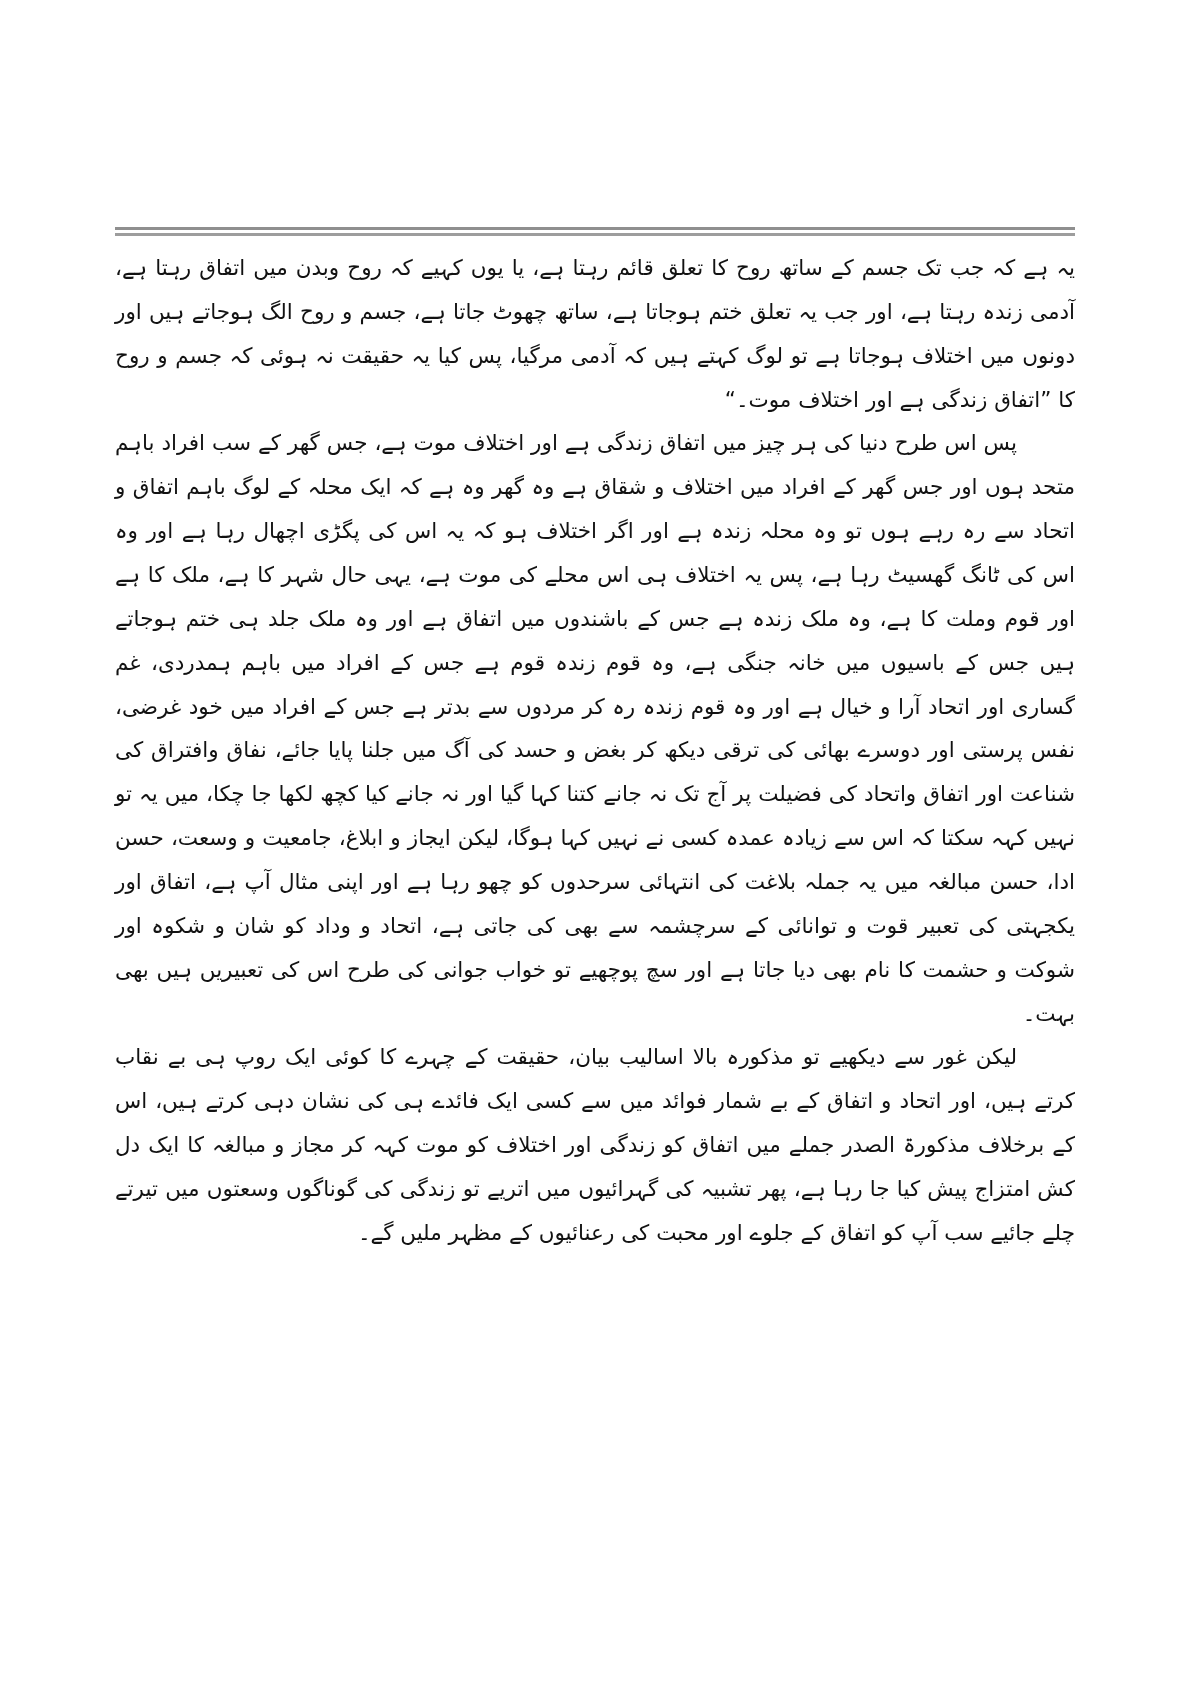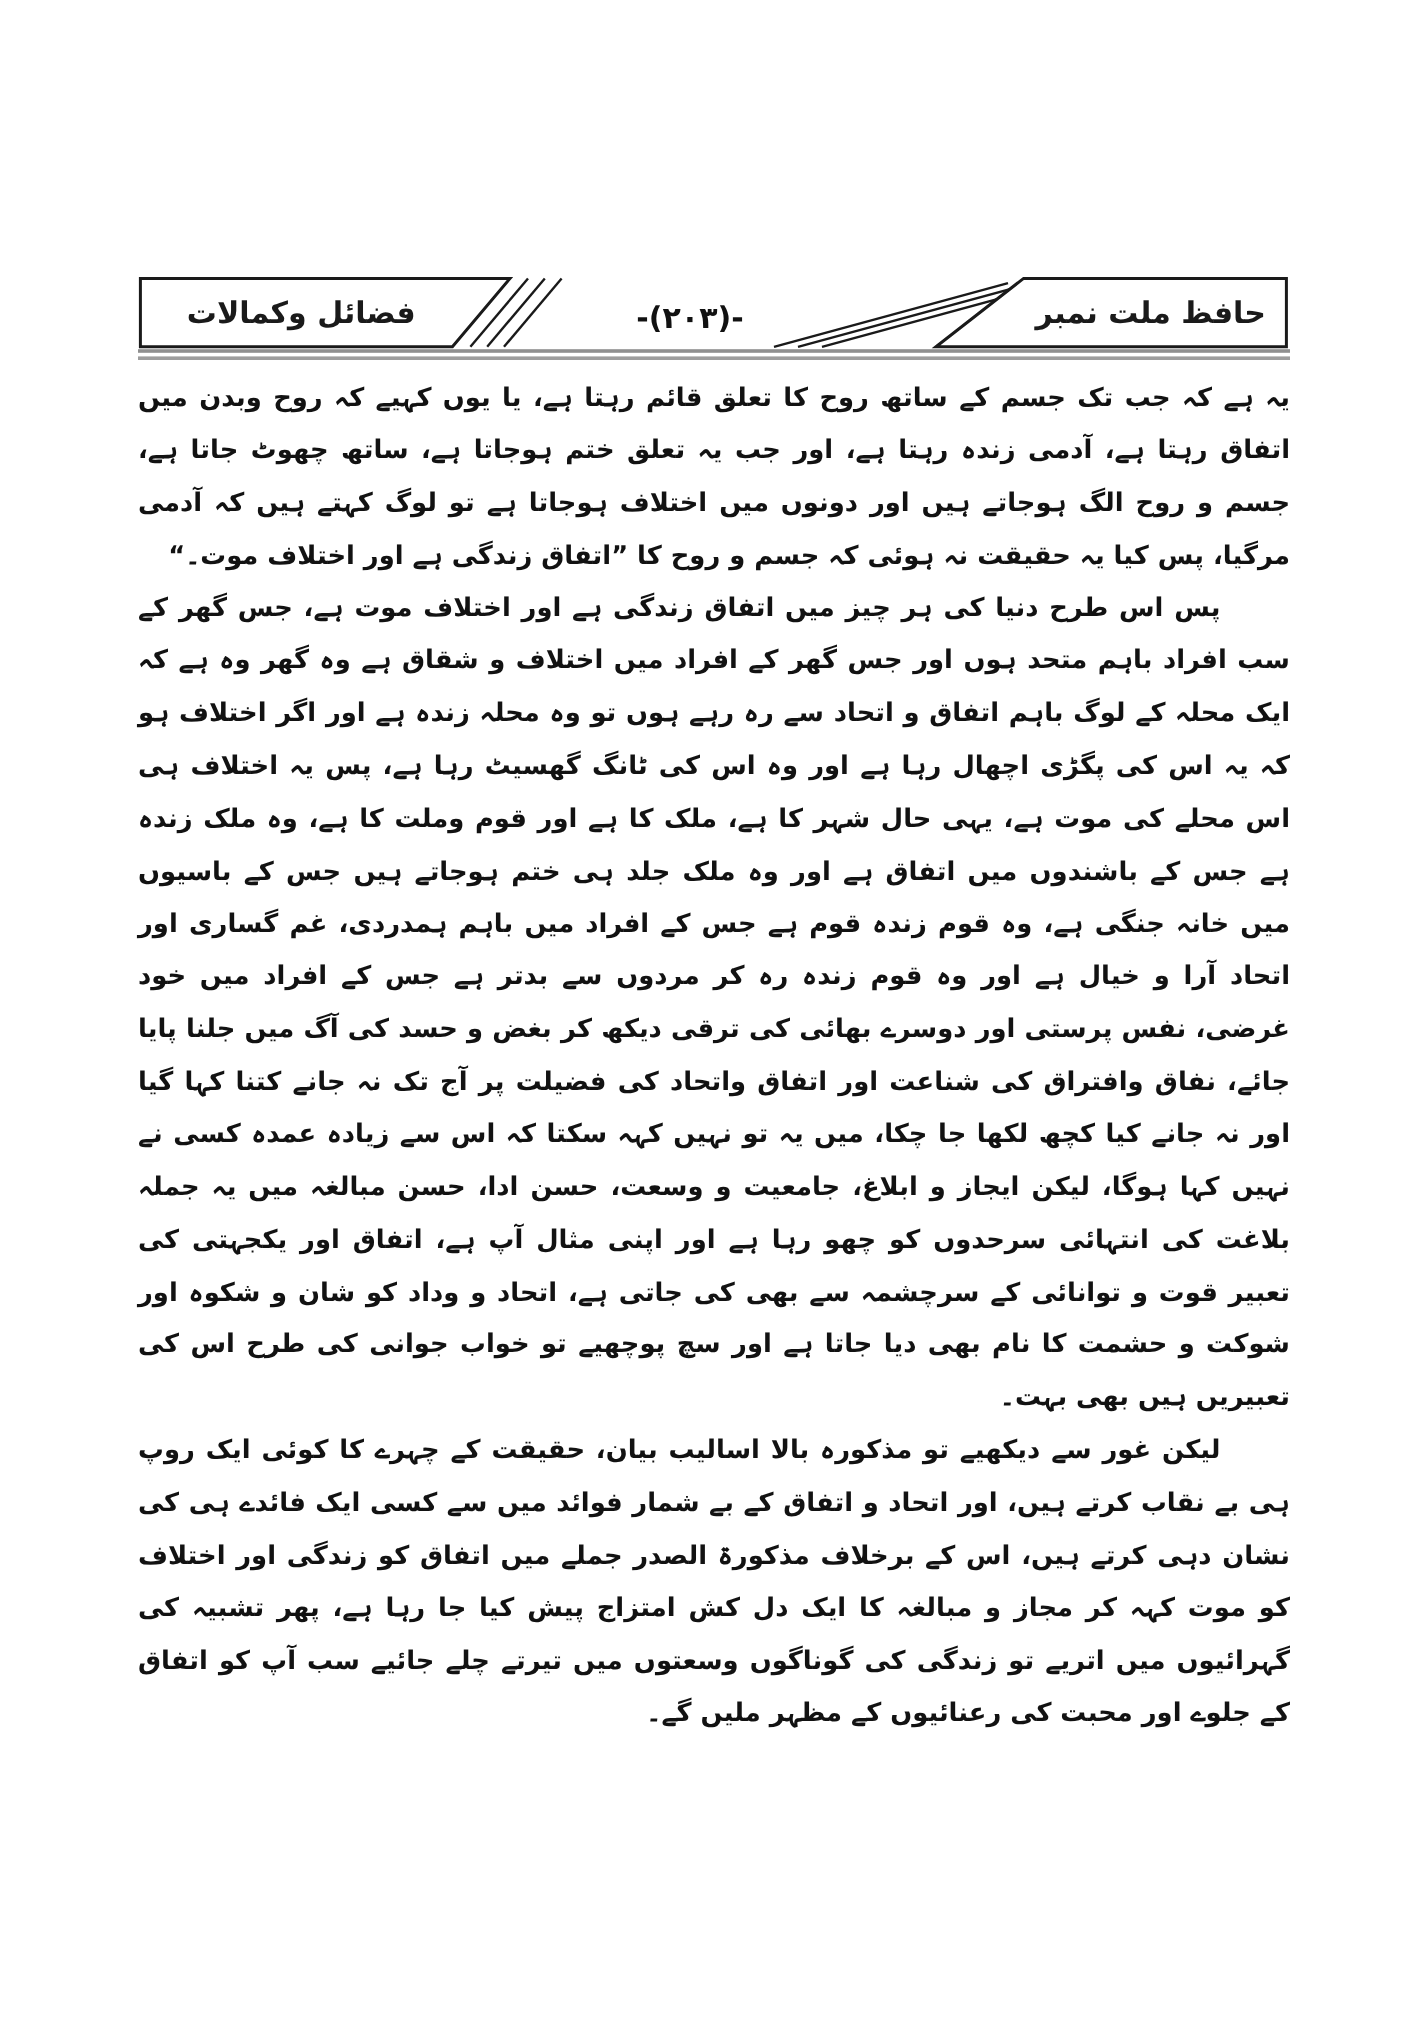--- a/index.html
+++ b/index.html
@@ -67,53 +67,28 @@
   .body-text {
     margin-top: 10px;
     direction: rtl;
     unicode-bidi: embed;
     text-align: justify;
     font-size: 21.5px;
     line-height: 2.04;
     color: #121212;
     letter-spacing: 0.2px;
   }
-  .body-text p { margin: 0; font-weight: bold; }
+  .body-text p { margin: 0; }
   .body-text p.indent { text-indent: 58px; }
 </style>
 </head>
 <body>
 
 <div class="page">
 
-  <div class="header">
-
-    <div class="ribbon ribbon-left">
-      <svg viewBox="0 0 400 62" width="400" height="62">
-        <path d="M2,2 L310,2 L262,59 L2,59 Z" fill="#ffffff" stroke="#1a1a1a" stroke-width="2.5"></path>
-        <path d="M277,59 L325,2" stroke="#1a1a1a" stroke-width="2" fill="none"></path>
-        <path d="M291,59 L339,2" stroke="#1a1a1a" stroke-width="2" fill="none"></path>
-        <path d="M305,59 L353,2" stroke="#1a1a1a" stroke-width="2" fill="none"></path>
-      </svg>
-      <span class="ribbon-label">فضائل وکمالات</span>
-    </div>
-
-    <div class="page-number">-(۲۰۳)-</div>
-
-    <div class="ribbon ribbon-right">
-      <svg viewBox="0 0 440 62" width="440" height="62">
-        <path d="M10,59 L205,6" stroke="#1a1a1a" stroke-width="2" fill="none"></path>
-        <path d="M30,59 L225,6" stroke="#1a1a1a" stroke-width="2" fill="none"></path>
-        <path d="M50,59 L245,6" stroke="#1a1a1a" stroke-width="2" fill="none"></path>
-        <path d="M145,59 L218,2 L437,2 L437,59 Z" fill="#ffffff" stroke="#1a1a1a" stroke-width="2.5"></path>
-      </svg>
-      <span class="ribbon-label">حافظ ملت نمبر</span>
-    </div>
-
-  </div>
 
   <div class="double-rule"></div>
 
   <div class="body-text">
     <p>یہ ہے کہ جب تک جسم کے ساتھ روح کا تعلق قائم رہتا ہے، یا یوں کہیے کہ روح وبدن میں اتفاق رہتا ہے، آدمی زندہ رہتا ہے، اور جب یہ تعلق ختم ہوجاتا ہے، ساتھ چھوٹ جاتا ہے، جسم و روح الگ ہوجاتے ہیں اور دونوں میں اختلاف ہوجاتا ہے تو لوگ کہتے ہیں کہ آدمی مرگیا، پس کیا یہ حقیقت نہ ہوئی کہ جسم و روح کا ”اتفاق زندگی ہے اور اختلاف موت۔“</p>
     <p class="indent">پس اس طرح دنیا کی ہر چیز میں اتفاق زندگی ہے اور اختلاف موت ہے، جس گھر کے سب افراد باہم متحد ہوں اور جس گھر کے افراد میں اختلاف و شقاق ہے وہ گھر وہ ہے کہ ایک محلہ کے لوگ باہم اتفاق و اتحاد سے رہ رہے ہوں تو وہ محلہ زندہ ہے اور اگر اختلاف ہو کہ یہ اس کی پگڑی اچھال رہا ہے اور وہ اس کی ٹانگ گھسیٹ رہا ہے، پس یہ اختلاف ہی اس محلے کی موت ہے، یہی حال شہر کا ہے، ملک کا ہے اور قوم وملت کا ہے، وہ ملک زندہ ہے جس کے باشندوں میں اتفاق ہے اور وہ ملک جلد ہی ختم ہوجاتے ہیں جس کے باسیوں میں خانہ جنگی ہے، وہ قوم زندہ قوم ہے جس کے افراد میں باہم ہمدردی، غم گساری اور اتحاد آرا و خیال ہے اور وہ قوم زندہ رہ کر مردوں سے بدتر ہے جس کے افراد میں خود غرضی، نفس پرستی اور دوسرے بھائی کی ترقی دیکھ کر بغض و حسد کی آگ میں جلنا پایا جائے، نفاق وافتراق کی شناعت اور اتفاق واتحاد کی فضیلت پر آج تک نہ جانے کتنا کہا گیا اور نہ جانے کیا کچھ لکھا جا چکا، میں یہ تو نہیں کہہ سکتا کہ اس سے زیادہ عمدہ کسی نے نہیں کہا ہوگا، لیکن ایجاز و ابلاغ، جامعیت و وسعت، حسن ادا، حسن مبالغہ میں یہ جملہ بلاغت کی انتہائی سرحدوں کو چھو رہا ہے اور اپنی مثال آپ ہے، اتفاق اور یکجہتی کی تعبیر قوت و توانائی کے سرچشمہ سے بھی کی جاتی ہے، اتحاد و وداد کو شان و شکوہ اور شوکت و حشمت کا نام بھی دیا جاتا ہے اور سچ پوچھیے تو خواب جوانی کی طرح اس کی تعبیریں ہیں بھی بہت۔</p>
     <p class="indent">لیکن غور سے دیکھیے تو مذکورہ بالا اسالیب بیان، حقیقت کے چہرے کا کوئی ایک روپ ہی بے نقاب کرتے ہیں، اور اتحاد و اتفاق کے بے شمار فوائد میں سے کسی ایک فائدے ہی کی نشان دہی کرتے ہیں، اس کے برخلاف مذکورۃ الصدر جملے میں اتفاق کو زندگی اور اختلاف کو موت کہہ کر مجاز و مبالغہ کا ایک دل کش امتزاج پیش کیا جا رہا ہے، پھر تشبیہ کی گہرائیوں میں اتریے تو زندگی کی گوناگوں وسعتوں میں تیرتے چلے جائیے سب آپ کو اتفاق کے جلوے اور محبت کی رعنائیوں کے مظہر ملیں گے۔</p>
   </div>
 
 </div>

